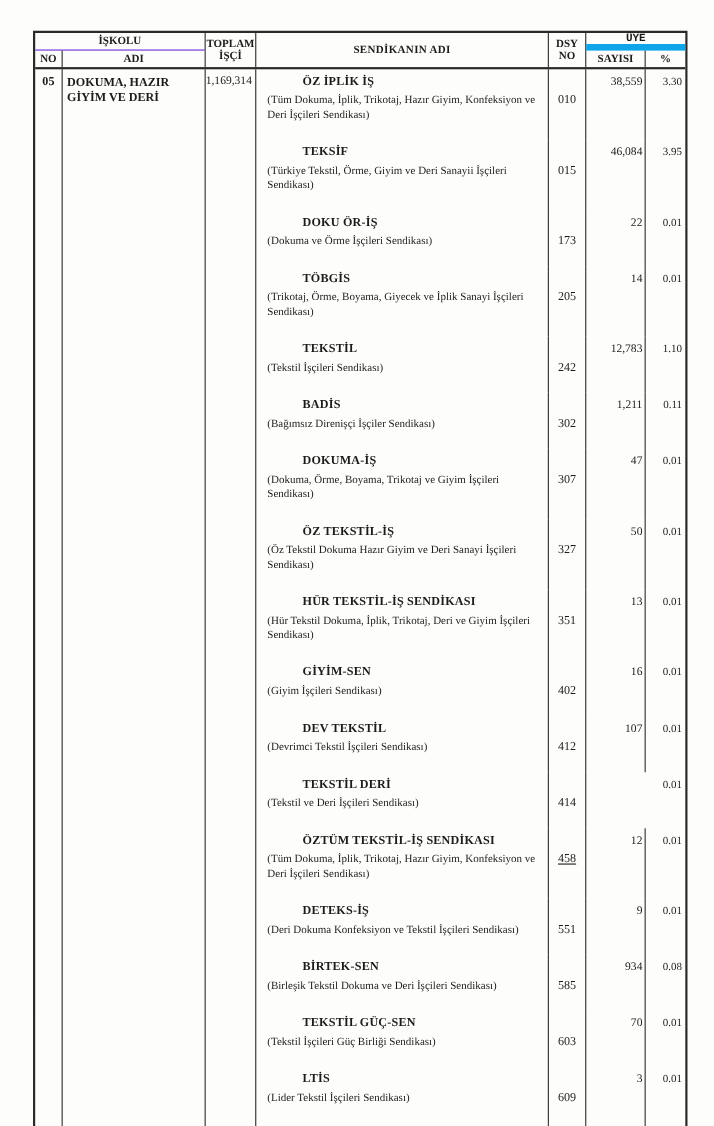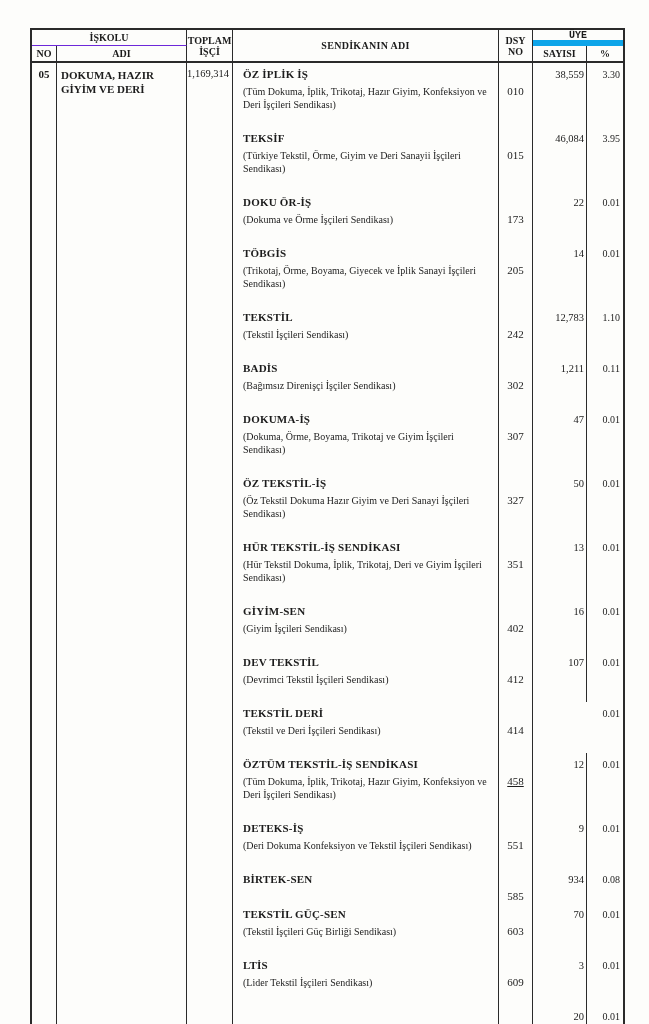--- a/index.html
+++ b/index.html
@@ -70,21 +70,21 @@
     grid-column: 3; grid-row: 1 / 19;
     border-right: 1px solid #2a2a2a;
     text-align: right;
     padding: 5px 3px 0 0;
   }
   .name-cell {
     grid-column: 4;
     border-right: 1px solid #2a2a2a;
     padding: 5px 10px 16px 10px;
   }
-  .uname { font-weight: bold; font-size: 11px; line-height: 13px; letter-spacing: 0.2px; }
+  .uname { font-weight: bold; font-size: 11px; line-height: 13px; letter-spacing: 0.2px; margin-left: 32px; }
   .udesc { font-size: 10px; line-height: 13px; margin-top: 4px; max-width: 250px; }
   .dsy-cell {
     grid-column: 5;
     border-right: 1px solid #2a2a2a;
     text-align: center;
     padding-top: 22px; font-size: 11px; line-height: 13px;
   }
   .say-cell {
     grid-column: 6;
     border-right: 1px solid #2a2a2a;
@@ -218,20 +218,21 @@
         <div class="cell pct-cell" style="grid-row: 13;">0.01</div>
         <div class="cell name-cell" style="grid-row: 14;">
           <div class="uname">DETEKS-İŞ</div>
           <div class="udesc">(Deri Dokuma Konfeksiyon ve Tekstil İşçileri Sendikası)</div>
         </div>
         <div class="cell dsy-cell" style="grid-row: 14;">551</div>
         <div class="cell say-cell" style="grid-row: 14;">9</div>
         <div class="cell pct-cell" style="grid-row: 14;">0.01</div>
         <div class="cell name-cell" style="grid-row: 15;">
           <div class="uname">BİRTEK-SEN</div>
+          <div class="udesc">(Birleşik Tekstil Dokuma ve Deri İşçileri Sendikası)</div>
         </div>
         <div class="cell dsy-cell" style="grid-row: 15;">585</div>
         <div class="cell say-cell" style="grid-row: 15;">934</div>
         <div class="cell pct-cell" style="grid-row: 15;">0.08</div>
         <div class="cell name-cell" style="grid-row: 16;">
           <div class="uname">TEKSTİL GÜÇ-SEN</div>
           <div class="udesc">(Tekstil İşçileri Güç Birliği Sendikası)</div>
         </div>
         <div class="cell dsy-cell" style="grid-row: 16;">603</div>
         <div class="cell say-cell" style="grid-row: 16;">70</div>

